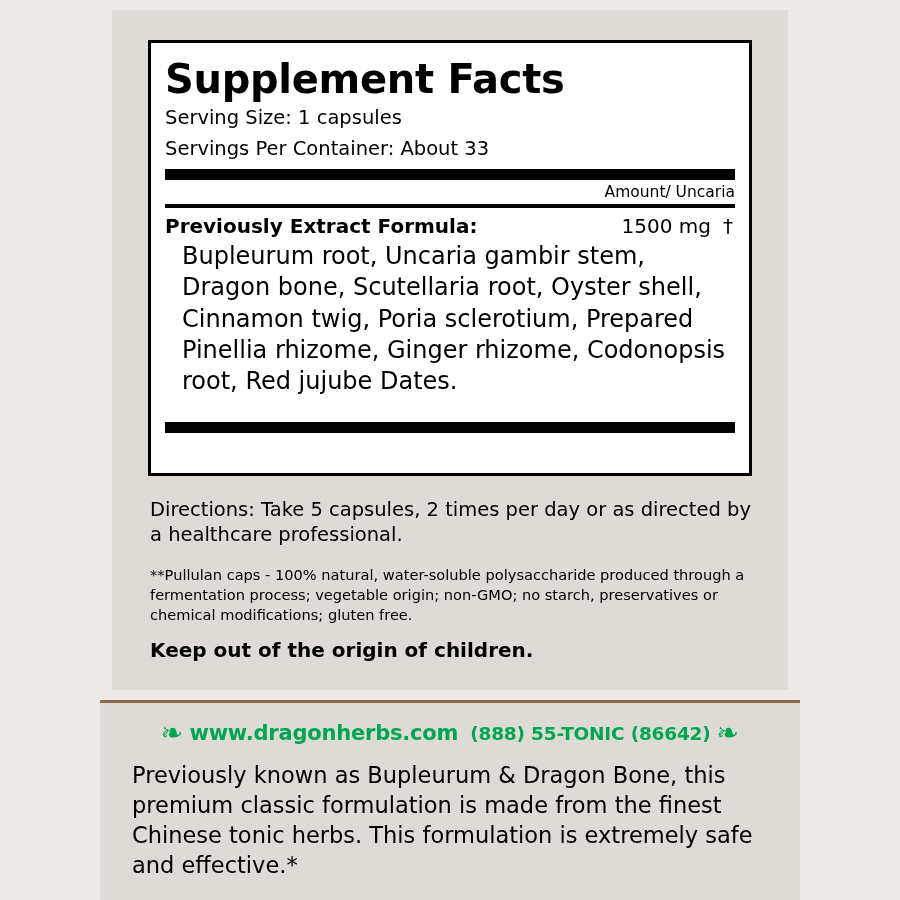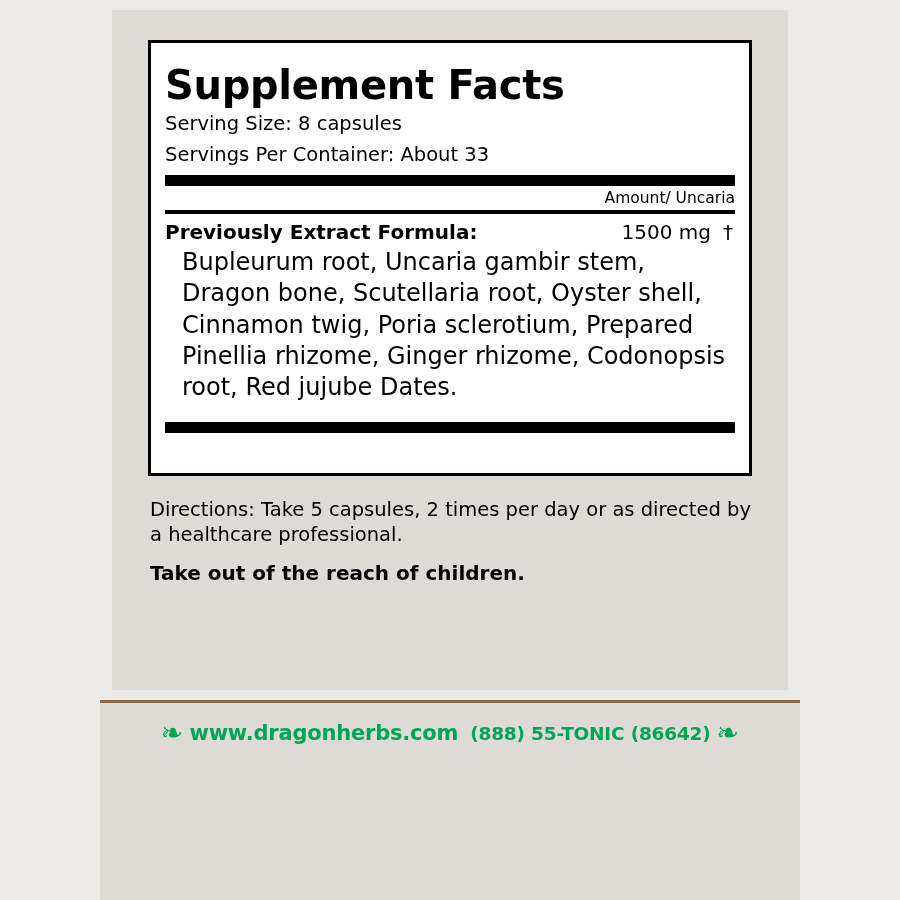--- a/index.html
+++ b/index.html
@@ -34,21 +34,21 @@
   
   .sf-box {
     position: absolute;
     left: 36px;
     top: 30px;
     width: 604px;
     height: 436px;
     background: #ffffff;
     border: 3px solid #000000;
     box-sizing: border-box;
-    padding: 12px 14px;
+    padding: 6px 14px;
   }
 
   .sf-title {
     font-size: 40px;
     font-weight: bold;
     letter-spacing: -0.3px;
     line-height: 1.06;
     margin-top: 9px;
     color: #000;
   }
@@ -219,21 +219,21 @@
 </style>
 </head>
 <body>
 
 <div class="page">
 
   <div class="panel-top">
 
     <div class="sf-box">
       <div class="sf-title">Supplement Facts</div>
-      <div class="sf-serving">Serving Size: 8 capsules</div>
+      <div class="sf-serving">Serving Size: 1 capsules</div>
       <div class="sf-serving">Servings Per Container: About 33</div>
 
       <div class="rule-thick"></div>
 
       <div class="amount-row">Amount/ Uncaria</div>
 
       <div class="rule-medium"></div>
 
       <div class="prop-row">
         <div class="prop-name">Previously Extract Formula:</div>
@@ -244,28 +244,30 @@
 
       <div class="ingredient-list">Bupleurum root, Uncaria gambir stem, Dragon bone, Scutellaria root, Oyster shell, Cinnamon twig, Poria sclerotium, Prepared Pinellia rhizome, Ginger rhizome, Codonopsis root, Red jujube Dates.</div>
 
       <div class="sf-footer-rule"></div>
     </div>
 
     <div class="below">
 
       <div class="directions">Directions: Take 5 capsules, 2 times per day or as directed by a healthcare professional.</div>
 
-
-      <div class="keepout">Take out of the reach of children.</div>
+      <div class="pullulan">**Pullulan caps - 100% natural, water-soluble polysaccharide produced through a fermentation process; vegetable origin; non-GMO; no starch, preservatives or chemical modifications; gluten free.</div>
+
+      <div class="keepout">Keep out of the origin of children.</div>
     </div>
 
   </div>
 
   <div class="divider"></div>
 
   <div class="panel-bottom">
     <div class="url-line">
       <span class="swirl">❧</span><span class="url-text">www.dragonherbs.com</span><span class="phone-text">(888) 55-TONIC (86642)</span><span class="swirl">❧</span>
     </div>
 
+    <div class="desc">Previously known as Bupleurum &amp; Dragon Bone, this premium classic formulation is made from the finest Chinese tonic herbs. This formulation is extremely safe and effective.*</div>
   </div>
 
 </div>
 
 </body></html>

